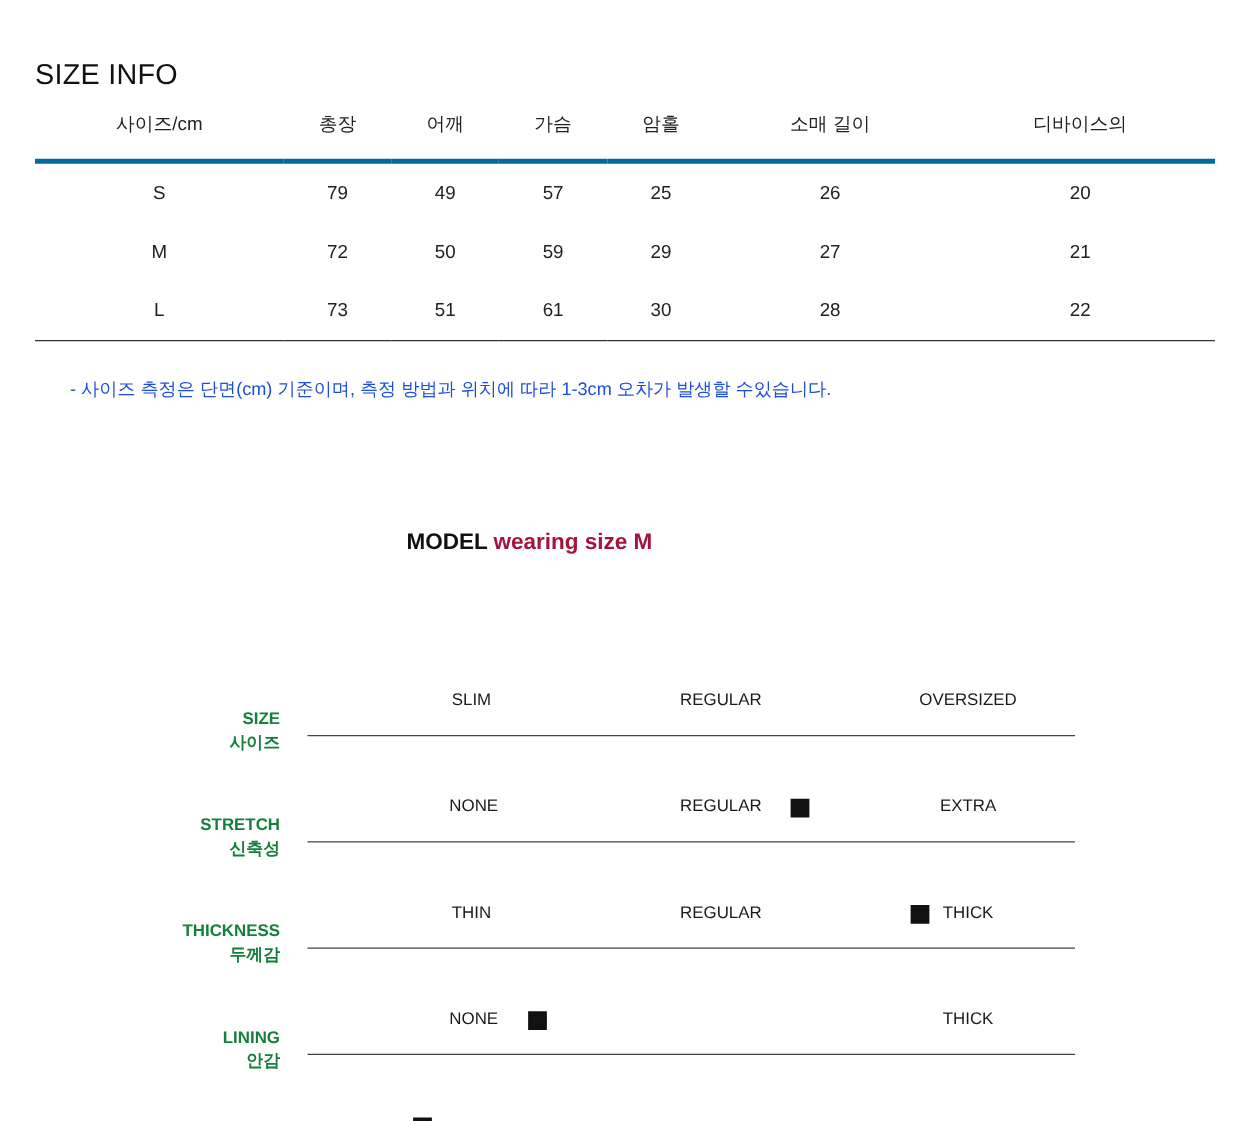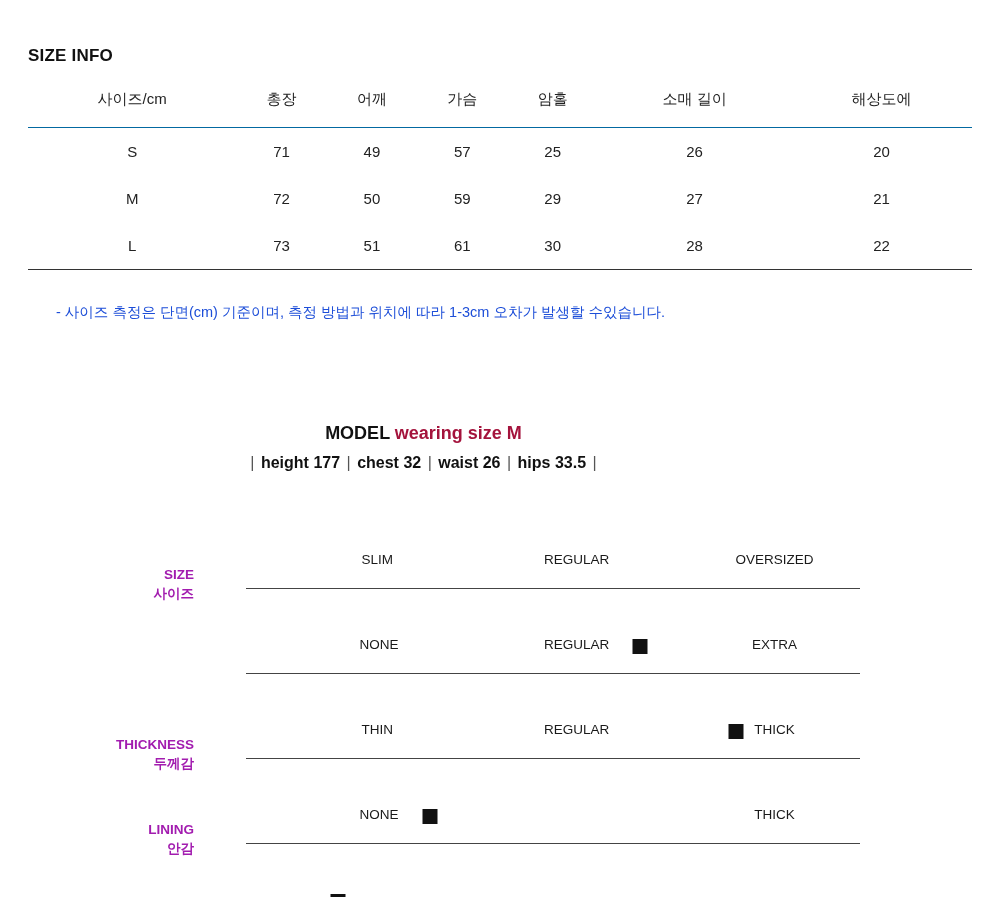--- a/index.html
+++ b/index.html
@@ -21,22 +21,22 @@
     height: 897px;
     position: relative;
     box-sizing: border-box;
   }
 
   
   .size-info-title {
     position: absolute;
     left: 28px;
     top: 46px;
-    font-size: 17px;
-    font-weight: bold;
+    font-size: 23px;
+    font-weight: normal;
     letter-spacing: 0.2px;
     color: #111111;
   }
 
   
   .size-table {
     position: absolute;
     left: 28px;
     top: 82px;
     width: 944px;
@@ -44,21 +44,21 @@
     font-size: 15px;
   }
   .size-table th {
     font-weight: normal;
     font-size: 15px;
     color: #222222;
     padding: 8px 0 18px 0;
     text-align: center;
   }
   .size-table thead tr {
-    border-bottom: 1px solid #0369a1;
+    border-bottom: 4px solid #0369a1;
   }
   .size-table td {
     text-align: center;
     padding: 15px 0;
     font-size: 15px;
     color: #222222;
   }
   .size-table tbody tr:last-child td {
     border-bottom: 1px solid #333333;
   }
@@ -113,28 +113,28 @@
     left: 0;
     top: 530px;
     width: 1000px;
   }
   .scale-row {
     position: relative;
     height: 85px;
   }
   .scale-label {
     position: absolute;
-    left: 44px;
+    left: 74px;
     width: 150px;
     text-align: right;
     top: 35px;
     font-size: 13.5px;
     font-weight: bold;
     line-height: 19px;
-    color: #a21caf;
+    color: #15803d;
   }
   .scale-label .ko {
     display: block;
     font-weight: bold;
   }
   .scale-track {
     position: absolute;
     left: 246px;
     right: 140px;
     top: 58px;
@@ -174,27 +174,27 @@
 
   <table class="size-table">
     <thead>
       <tr>
         <th>사이즈/cm</th>
         <th>총장</th>
         <th>어깨</th>
         <th>가슴</th>
         <th>암홀</th>
         <th>소매 길이</th>
-        <th>해상도에</th>
+        <th>디바이스의</th>
       </tr>
     </thead>
     <tbody>
       <tr>
         <td>S</td>
-        <td>71</td>
+        <td>79</td>
         <td>49</td>
         <td>57</td>
         <td>25</td>
         <td>26</td>
         <td>20</td>
       </tr>
       <tr>
         <td>M</td>
         <td>72</td>
         <td>50</td>
@@ -217,51 +217,44 @@
 
   <div class="notes">
     <div>- 사이즈 측정은 단면(cm) 기준이며, 측정 방법과 위치에 따라 1-3cm 오차가 발생할 수있습니다.</div>
   </div>
 
   <div class="model-block">
     <div class="model-line1">
       <span>MODEL</span>
       <span class="accent">wearing size M</span>
     </div>
-    <div class="model-line2">
-      <span class="sep">|</span>
-      <span>height 177</span>
-      <span class="sep">|</span>
-      <span>chest 32</span>
-      <span class="sep">|</span>
-      <span>waist 26</span>
-      <span class="sep">|</span>
-      <span>hips 33.5</span>
-      <span class="sep">|</span>
-    </div>
   </div>
 
   <div class="scales">
 
     <div class="scale-row">
       <div class="scale-label">
         <span>SIZE</span>
         <span class="ko">사이즈</span>
       </div>
       <div class="scale-ticks">
         <span class="tick" style="left:15.5%">SLIM</span>
         <span class="tick" style="left:48.0%">REGULAR</span>
         <span class="tick" style="left:80.2%">OVERSIZED</span>
       </div>
       <div class="scale-track">
         <span class="marker" style="left:64.2%"></span>
       </div>
     </div>
 
     <div class="scale-row">
+      <div class="scale-label">
+        <span>STRETCH</span>
+        <span class="ko">신축성</span>
+      </div>
       <div class="scale-ticks">
         <span class="tick" style="left:15.8%">NONE</span>
         <span class="tick" style="left:48.0%">REGULAR</span>
         <span class="tick" style="left:80.2%">EXTRA</span>
       </div>
       <div class="scale-track">
         <span class="marker" style="left:79.8%"></span>
       </div>
     </div>
 

